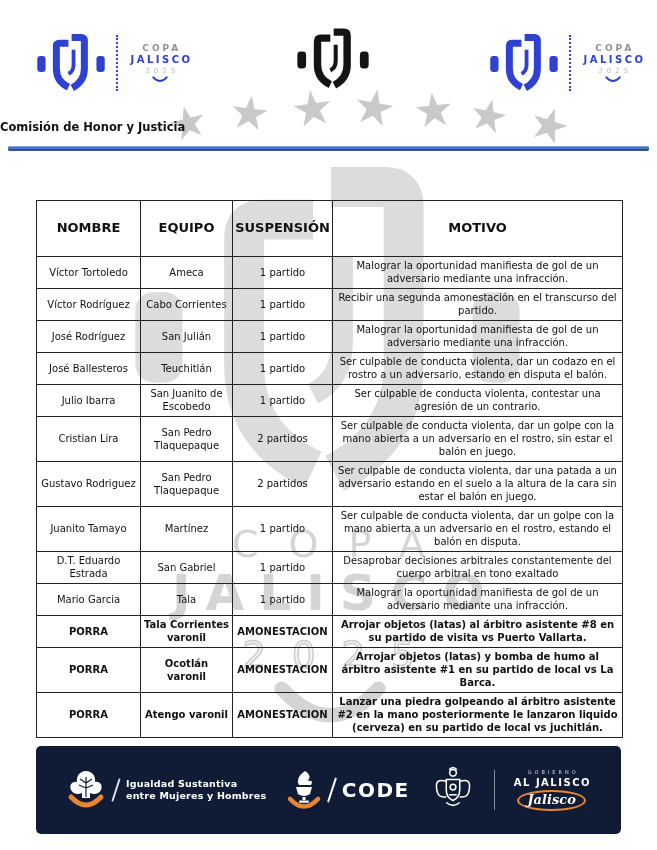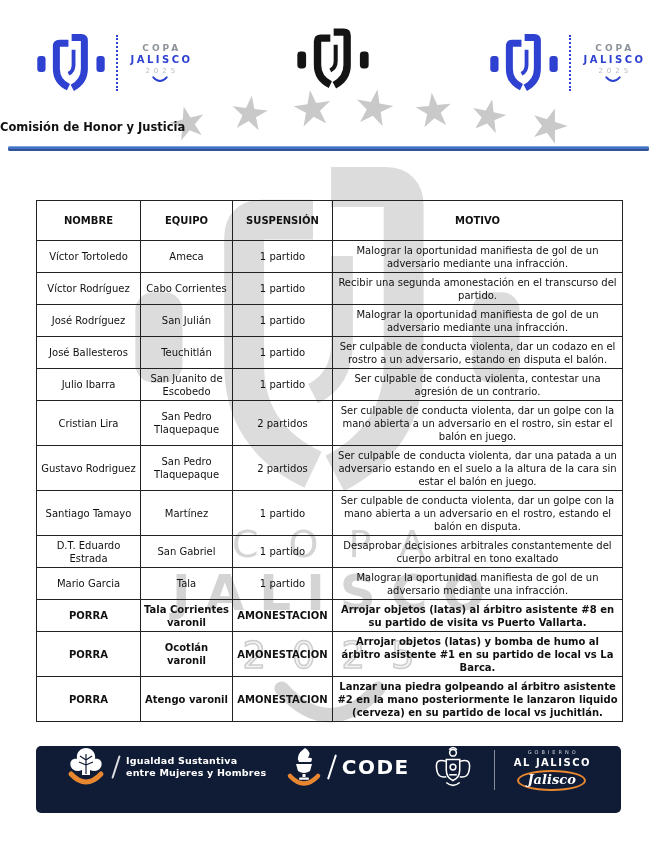--- a/index.html
+++ b/index.html
@@ -40,27 +40,27 @@
   .wm-text{position:absolute;left:0;width:657px;text-align:center;color:#d4d4d4;white-space:nowrap;}
   .wm-copa{top:522px;font-size:38px;letter-spacing:30px;text-indent:30px;}
   .wm-jalisco{top:564px;font-size:50px;font-weight:bold;letter-spacing:15px;text-indent:15px;}
   .wm-year{top:634px;font-size:37px;letter-spacing:26px;text-indent:26px;color:#f4f4f4;
     -webkit-text-stroke:1.5px #cdcdcd;}
   .wm-smile{position:absolute;top:678px;left:272px;width:116px;height:60px;color:#d4d4d4;}
 
   
   .sanctions{position:absolute;left:36px;top:200px;width:586px;z-index:1;border-collapse:collapse;
     table-layout:fixed;font-size:10px;line-height:1.3;background:transparent;}
-  .sanctions th{border:1px solid #222;font-size:10px;font-weight:bold;padding:13px 2px;text-align:center;}
+  .sanctions th{border:1px solid #222;font-size:13px;font-weight:bold;padding:19px 2px;text-align:center;}
   .sanctions td{border:1px solid #222;padding:2.5px 3px;text-align:center;vertical-align:middle;}
   .bold-row td{font-weight:bold;}
 
   
-  .footer{position:absolute;left:36px;top:746px;width:585px;height:67px;background:#101c35;
-    border-radius:5px;z-index:2;display:flex;align-items:flex-start;justify-content:space-between;
+  .footer{position:absolute;left:36px;top:746px;width:585px;height:88px;background:#101c35;
+    border-radius:5px;z-index:2;display:flex;align-items:center;justify-content:space-between;
     padding:0 30px;box-sizing:border-box;color:#fff;}
   .f-group{display:flex;align-items:center;gap:9px;}
   .ig-text{font-weight:bold;font-size:9.5px;line-height:1.25;letter-spacing:.2px;}
   .f-slash{width:2px;height:24px;background:rgba(255,255,255,.85);transform:rotate(18deg);border-radius:1px;}
   .code-slash{height:26px;background:#fff;}
   .code-label{font-weight:bold;font-size:20px;letter-spacing:1.5px;}
   .f-vdivider{width:1px;height:40px;background:rgba(255,255,255,.5);margin:0 8px;}
   .gob-text{display:flex;flex-direction:column;align-items:center;gap:2px;}
   .gobierno{font-size:5px;letter-spacing:3px;color:#cfd4de;text-indent:3px;}
   .alestilo{font-size:10px;font-weight:bold;letter-spacing:1.5px;text-indent:1.5px;}
@@ -195,21 +195,21 @@
           <td>2 partidos</td>
           <td>Ser culpable de conducta violenta, dar un golpe con la mano abierta a un adversario en el rostro, sin estar el balón en juego.</td>
         </tr>
         <tr>
           <td>Gustavo Rodriguez</td>
           <td>San Pedro Tlaquepaque</td>
           <td>2 partidos</td>
           <td>Ser culpable de conducta violenta, dar una patada a un adversario estando en el suelo a la altura de la cara sin estar el balón en juego.</td>
         </tr>
         <tr>
-          <td>Santiago Tamayo</td>
+          <td>Juanito Tamayo</td>
           <td>Martínez</td>
           <td>1 partido</td>
           <td>Ser culpable de conducta violenta, dar un golpe con la mano abierta a un adversario en el rostro, estando el balón en disputa.</td>
         </tr>
         <tr>
           <td>D.T. Eduardo Estrada</td>
           <td>San Gabriel</td>
           <td>1 partido</td>
           <td>Desaprobar decisiones arbitrales constantemente del cuerpo arbitral en tono exaltado</td>
         </tr>

